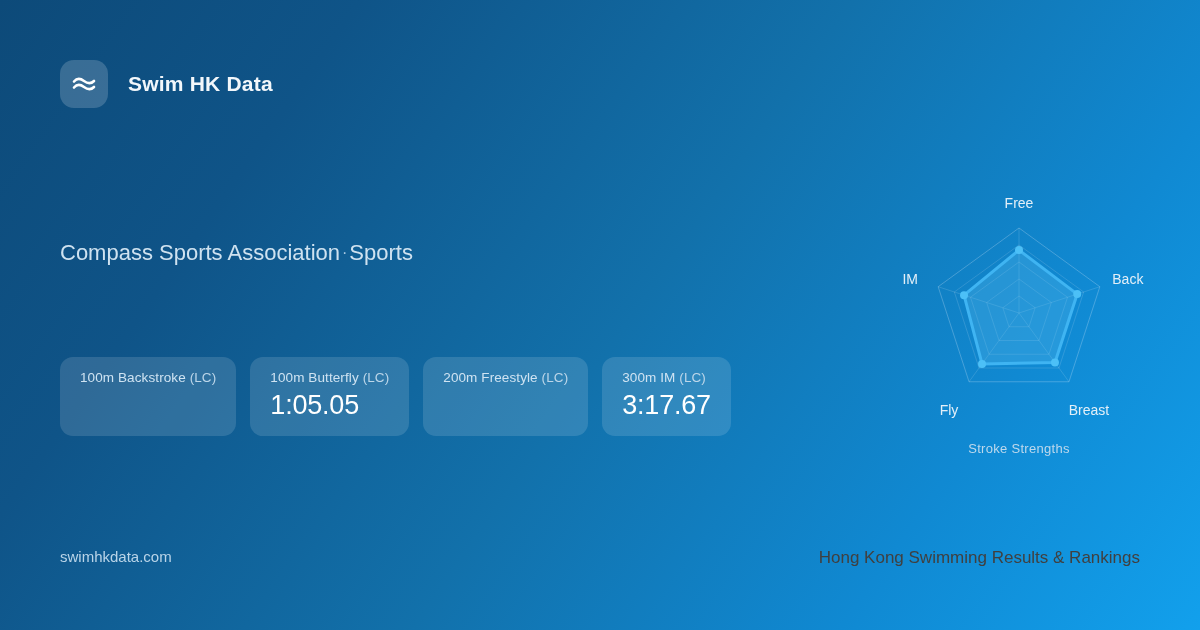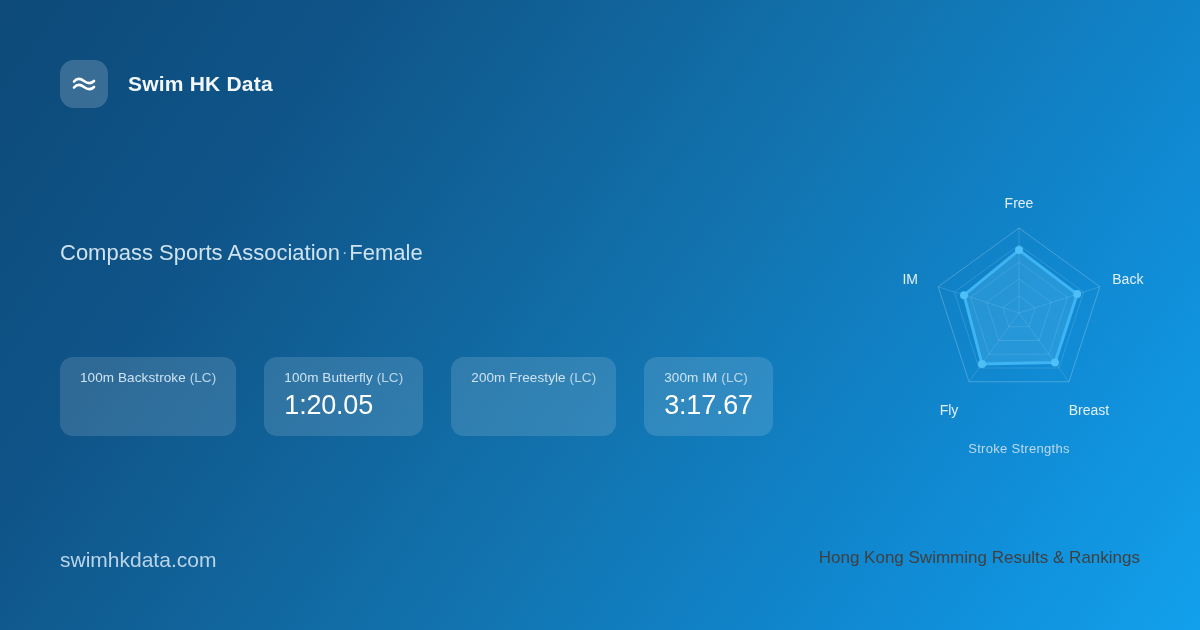--- a/index.html
+++ b/index.html
@@ -29,42 +29,42 @@
     font-size:58px; font-weight:400; line-height:1.06;
     letter-spacing:-.4px; color:#ffffff; white-space:nowrap;
   }
   .athlete-meta {
     margin-top:18px; font-size:22px; font-weight:400;
     color:#cfe2f0; display:flex; align-items:center; gap:2px; white-space:nowrap;
   }
   .meta-dot { font-size:16px; color:#a9c9e2; }
 
   
-  .stats { position:absolute; left:60px; top:357px; display:flex; gap:28px; }
+  .stats { position:absolute; left:60px; top:357px; display:flex; gap:14px; }
   .stat-card {
     background:rgba(255,255,255,0.135);
     border-radius:13px;
     padding:13px 20px 15px 20px;
     min-width:96px;
     display:flex; flex-direction:column; gap:5px;
   }
   .stat-label { font-size:13.5px; color:#cfe3f2; white-space:nowrap; letter-spacing:.1px; }
   .stat-label .course { color:#bcd6e9; }
   .stat-value { font-size:27px; font-weight:400; color:#ffffff; letter-spacing:-.2px; white-space:nowrap; }
 
   
   .radar-wrap { position:absolute; left:869px; top:170px; width:300px; height:300px; }
   .radar-caption {
     position:absolute; top:441px; left:869px; width:300px;
     text-align:center; font-size:13px; color:#bdd8ec; letter-spacing:.3px;
   }
   .axis-label { font-size:14px; fill:#e3eff8; }
 
   
-  .footer-left  { position:absolute; left:60px; top:548px; font-size:21px; color:#b9d4e8; }
+  .footer-left  { position:absolute; left:60px; top:548px; font-size:15px; color:#b9d4e8; }
   .footer-right { position:absolute; right:60px; top:548px; font-size:17px; color:#404040; }
 </style>
 </head>
 <body>
 
 <div class="page">
 
   <div class="brand">
     <div class="brand-mark">
       <svg width="30" height="30" viewBox="0 0 30 30" aria-hidden="true">
@@ -72,37 +72,37 @@
         <path d="M5 18.5 C8 15, 11 15, 15 18 C19 21, 22 21, 25 18" fill="none" stroke="#ffffff" stroke-width="2.6" stroke-linecap="round"></path>
       </svg>
     </div>
     <div class="brand-name">Swim HK Data</div>
   </div>
 
   <div class="hero">
     <div class="athlete-meta">
       <span>Compass Sports Association</span>
       <span class="meta-dot">·</span>
-      <span>Female</span>
+      <span>Sports</span>
     </div>
   </div>
 
   <div class="stats">
     <div class="stat-card">
       <div class="stat-label">
         <span>100m Backstroke</span>
         <span class="course">(LC)</span>
       </div>
     </div>
     <div class="stat-card">
       <div class="stat-label">
         <span>100m Butterfly</span>
         <span class="course">(LC)</span>
       </div>
-      <div class="stat-value">1:20.05</div>
+      <div class="stat-value">1:05.05</div>
     </div>
     <div class="stat-card">
       <div class="stat-label">
         <span>200m Freestyle</span>
         <span class="course">(LC)</span>
       </div>
     </div>
     <div class="stat-card">
       <div class="stat-label">
         <span>300m IM</span>

